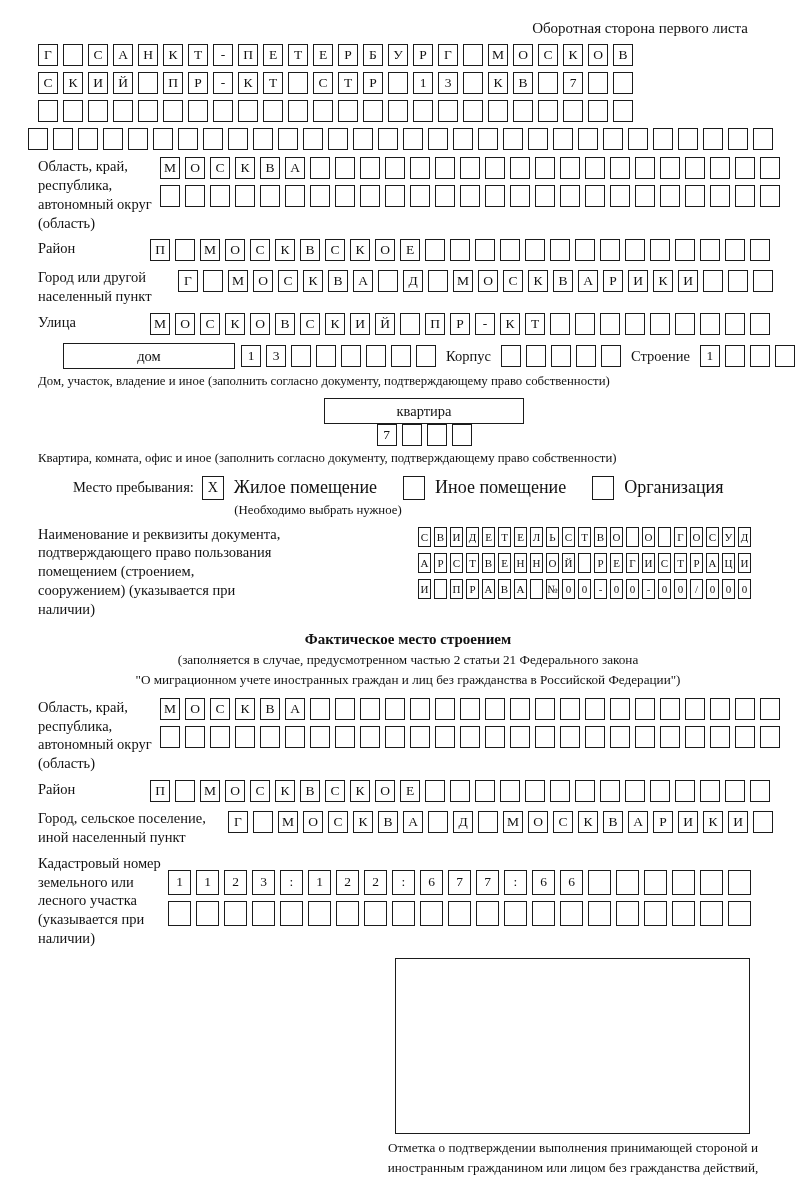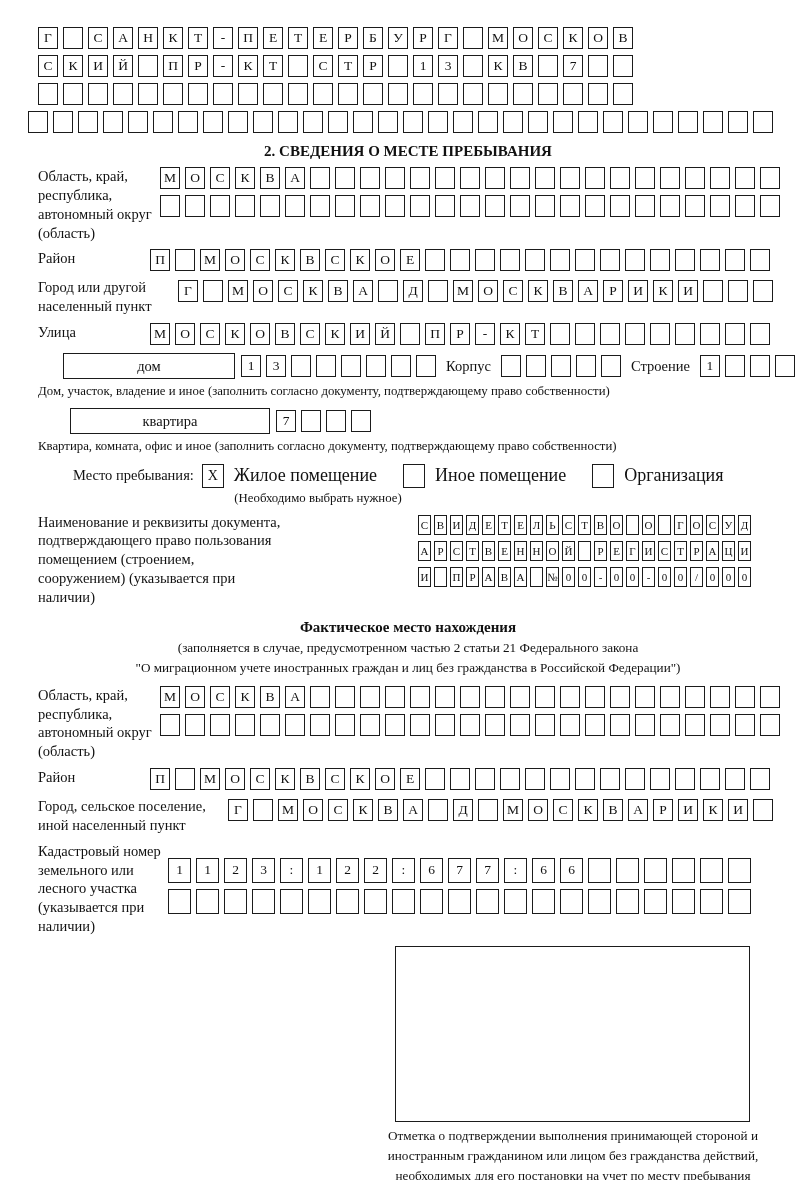--- a/index.html
+++ b/index.html
@@ -26,39 +26,40 @@
   .fullrow{margin-left:-10px;margin-top:6px;}
   .note{font-size:12.8px;line-height:1.35;}
   .center{text-align:center;margin-top:3px;}
   .sec-title{text-align:center;font-weight:bold;font-size:15px;margin:10px 0 2px;}
   .big-box{border:1.5px solid #1b1b1b;height:26px;box-sizing:border-box;display:flex;
            align-items:center;justify-content:center;font-size:14.5px;flex-shrink:0;}
   .w172{width:172px;} .w200{width:200px;}
   .hrow{display:flex;align-items:center;margin-top:8px;padding-left:35px;}
   .hrow .cells{margin:0 6px;}
   .hrow .inline-label{font-size:14.5px;margin:0 4px;}
-  .neg10{margin-left:-10px;} .neg3{margin-left:-3px;}
+  .neg10{margin-left:-10px;} .neg3{margin-left:-3px;flex-direction:column;}
   .checkbox{width:22px;height:24px;box-sizing:border-box;border:1.5px solid #1b1b1b;
             display:inline-flex;align-items:center;justify-content:center;
             font-size:14px;margin:0 10px 0 8px;flex-shrink:0;}
   .opt-label{font-size:18px;margin-right:18px;}
   .place-note{margin-left:130px;width:300px;text-align:center;font-size:12.8px;margin-top:3px;}
   .doc-rows{display:flex;flex-direction:column;gap:6px;margin-top:2px;}
   .act-note{text-align:center;font-size:13.2px;line-height:1.55;margin-top:0;}
   .stamp-box{width:355px;height:176px;box-sizing:border-box;border:1.6px solid #1b1b1b;
              margin-left:357px;margin-top:10px;background:#fff;}
   .stamp-caption{width:410px;margin-left:330px;text-align:center;font-size:13.2px;
                  line-height:1.5;margin-top:4px;}
   .cells-offset{padding-top:2px;}
 </style>
 </head>
 <body>
 
 <div class="page">
 
+  <div class="hdr">Оборотная сторона первого листа</div>
 
   <div class="frow">
     <div class="rows">
       <div class="cells">
           <span class="cell">Г</span>
           <span class="cell"></span>
           <span class="cell">С</span>
           <span class="cell">А</span>
           <span class="cell">Н</span>
           <span class="cell">К</span>
@@ -161,21 +162,20 @@
       <span class="cell"></span>
       <span class="cell"></span>
       <span class="cell"></span>
       <span class="cell"></span>
       <span class="cell"></span>
       <span class="cell"></span>
       <span class="cell"></span>
       <span class="cell"></span>
     </div>
 
-  <div class="sec-title">2. СВЕДЕНИЯ О МЕСТЕ ПРЕБЫВАНИЯ</div>
 
   <div class="frow">
     <div class="flabel lw122">Область, край, республика, автономный округ (область)</div>
     <div class="rows">
       <div class="cells">
           <span class="cell">М</span>
           <span class="cell">О</span>
           <span class="cell">С</span>
           <span class="cell">К</span>
           <span class="cell">В</span>
@@ -442,21 +442,21 @@
           <span class="cell">0</span>
           <span class="cell">0</span>
           <span class="cell">/</span>
           <span class="cell">0</span>
           <span class="cell">0</span>
           <span class="cell">0</span>
         </div>
     </div>
   </div>
 
-  <div class="sec-title" style="margin-top:12px;">Фактическое место нахождения</div>
+  <div class="sec-title" style="margin-top:12px;">Фактическое место строением</div>
   <div class="act-note">
     <div>(заполняется в случае, предусмотренном частью 2 статьи 21 Федерального закона</div>
     <div>"О миграционном учете иностранных граждан и лиц без гражданства в Российской Федерации")</div>
   </div>
 
   <div class="frow">
     <div class="flabel lw122">Область, край, республика, автономный округ (область)</div>
     <div class="rows">
       <div class="cells">
           <span class="cell">М</span>

